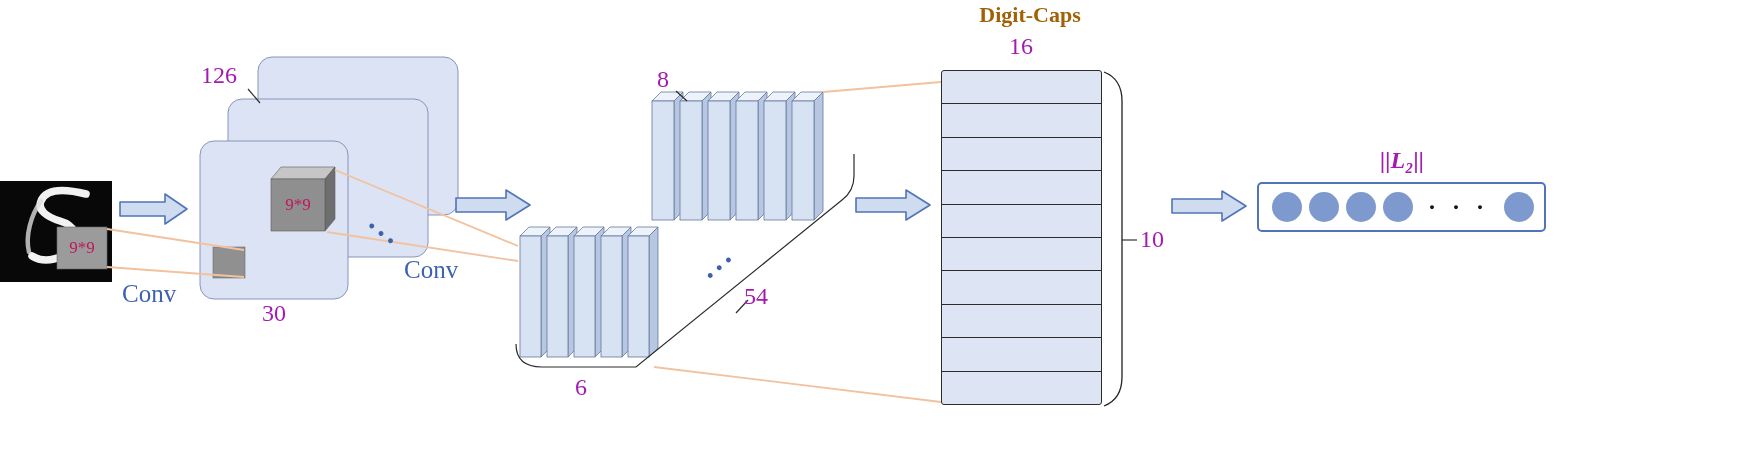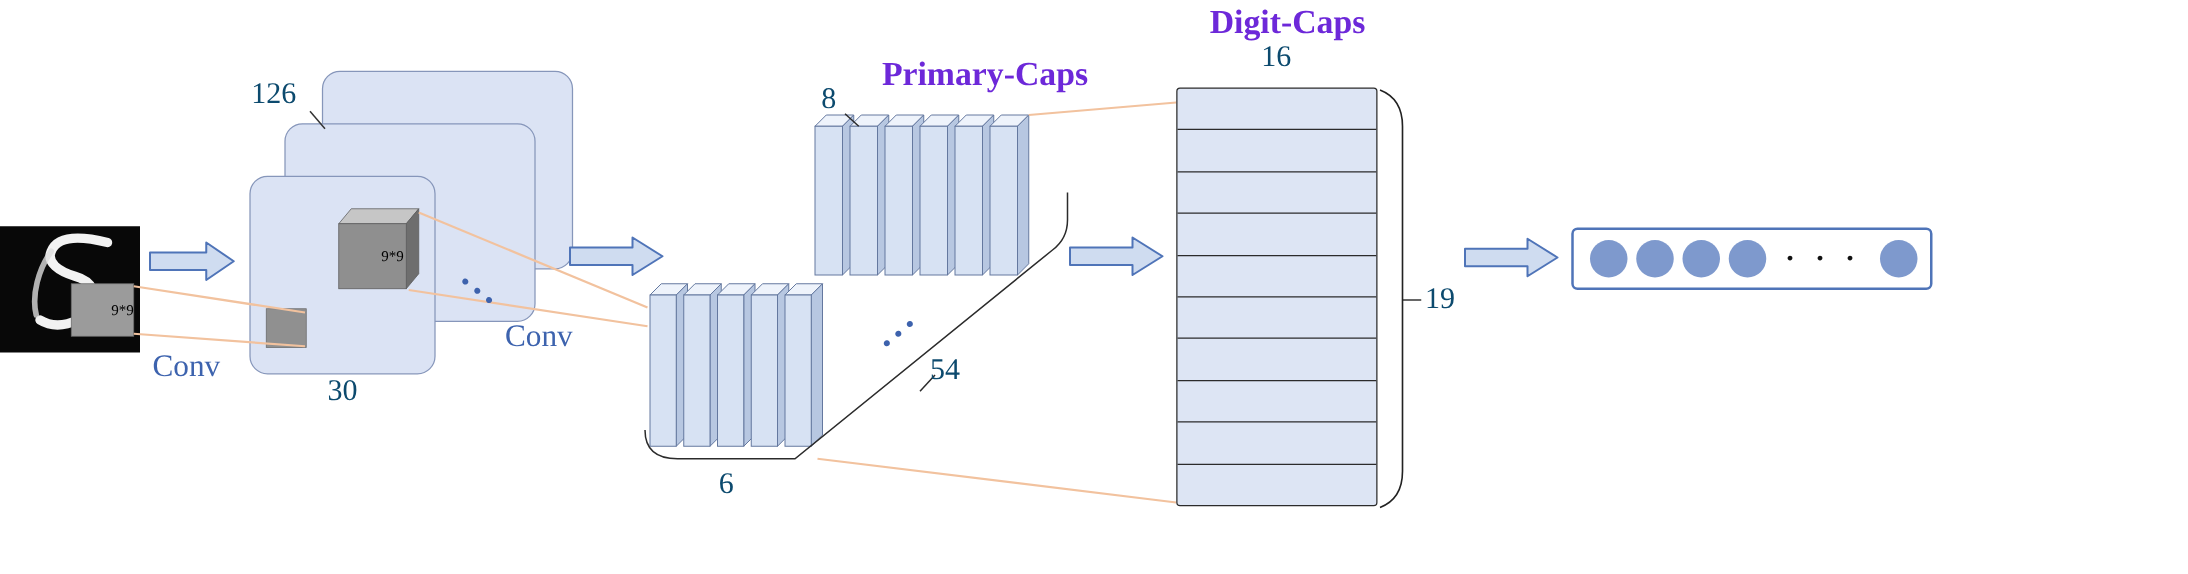--- a/index.html
+++ b/index.html
@@ -1,25 +1,25 @@
 <!DOCTYPE html>
 <html><head>
 <meta charset="utf-8">
 <style>
   * { margin:0; padding:0; box-sizing:border-box; }
   body { background:#ffffff; }
   .canvas { position:relative; width:1750px; height:459px; background:#ffffff; overflow:hidden;
             font-family:"Liberation Serif","DejaVu Serif",serif; }
   .layer-svg { position:absolute; left:0; top:0; width:1750px; height:459px; }
-  .lbl { position:absolute; color:#0c4a6e; font-size:24px; white-space:nowrap; }
+  .lbl { position:absolute; color:#a21caf; font-size:24px; white-space:nowrap; }
   .center { text-align:center; }
-  .title { font-weight:bold; font-size:27px; color:#6d28d9; }
+  .title { font-weight:bold; font-size:22px; color:#a16207; }
   .conv-word { font-size:25px; color:#3d63ae; }
   .kernel-text { position:absolute; display:flex; align-items:center; justify-content:center;
-                 font-size:12px; color:#000000;margin-left:16px; }
+                 font-size:17px; color:#be185d; }
   .dots { position:absolute; color:#3d62ad; font-weight:bold; font-size:30px; letter-spacing:2px;
           line-height:26px; }
   .dc-table { position:absolute; left:941px; top:70px; width:161px; height:335px;
               background:#dde5f4; border:1.5px solid #2b2b2b; border-radius:3px;
               display:flex; flex-direction:column; }
   .dc-row { flex:1; border-bottom:1.3px solid #2b2b2b; }
   .dc-row:last-child { border-bottom:none; }
   .output-box { position:absolute; left:1257px; top:182px; width:289px; height:50px;
                 background:#fff; border:2px solid #4f74b8; border-radius:5px;
                 display:flex; align-items:center; padding:0 13px; gap:7px; }
@@ -143,24 +143,24 @@
 
   <div class="kernel-text" style="left:57px; top:227px; width:50px; height:42px;">9*9</div>
   <div class="lbl conv-word" style="left:122px; top:280px;">Conv</div>
 
   <div class="lbl" style="left:201px; top:62px;">126</div>
   <div class="lbl center" style="left:252px; top:300px; width:44px;">30</div>
   <div class="kernel-text" style="left:271px; top:179px; width:54px; height:52px;">9*9</div>
   <div class="dots" style="left:364px; top:221px; transform:rotate(38deg);">···</div>
   <div class="lbl conv-word" style="left:404px; top:256px;">Conv</div>
 
-  <div class="lbl title center" style="left:688px; top:44px; width:200px;">Primary-Caps</div>
   <div class="lbl" style="left:657px; top:66px;">8</div>
   <div class="dots" style="left:702px; top:254px; transform:rotate(-40deg);">···</div>
   <div class="lbl" style="left:744px; top:283px;">54</div>
   <div class="lbl" style="left:575px; top:374px;">6</div>
 
   <div class="lbl title center" style="left:930px; top:2px; width:200px;">Digit-Caps</div>
   <div class="lbl center" style="left:1001px; top:33px; width:40px;">16</div>
-  <div class="lbl" style="left:1140px; top:226px;">19</div>
+  <div class="lbl" style="left:1140px; top:226px;">10</div>
 
+  <div class="lbl l2 center" style="left:1342px; top:147px; width:120px;">||L₂||</div>
 
 </div>
 
 </body></html>

